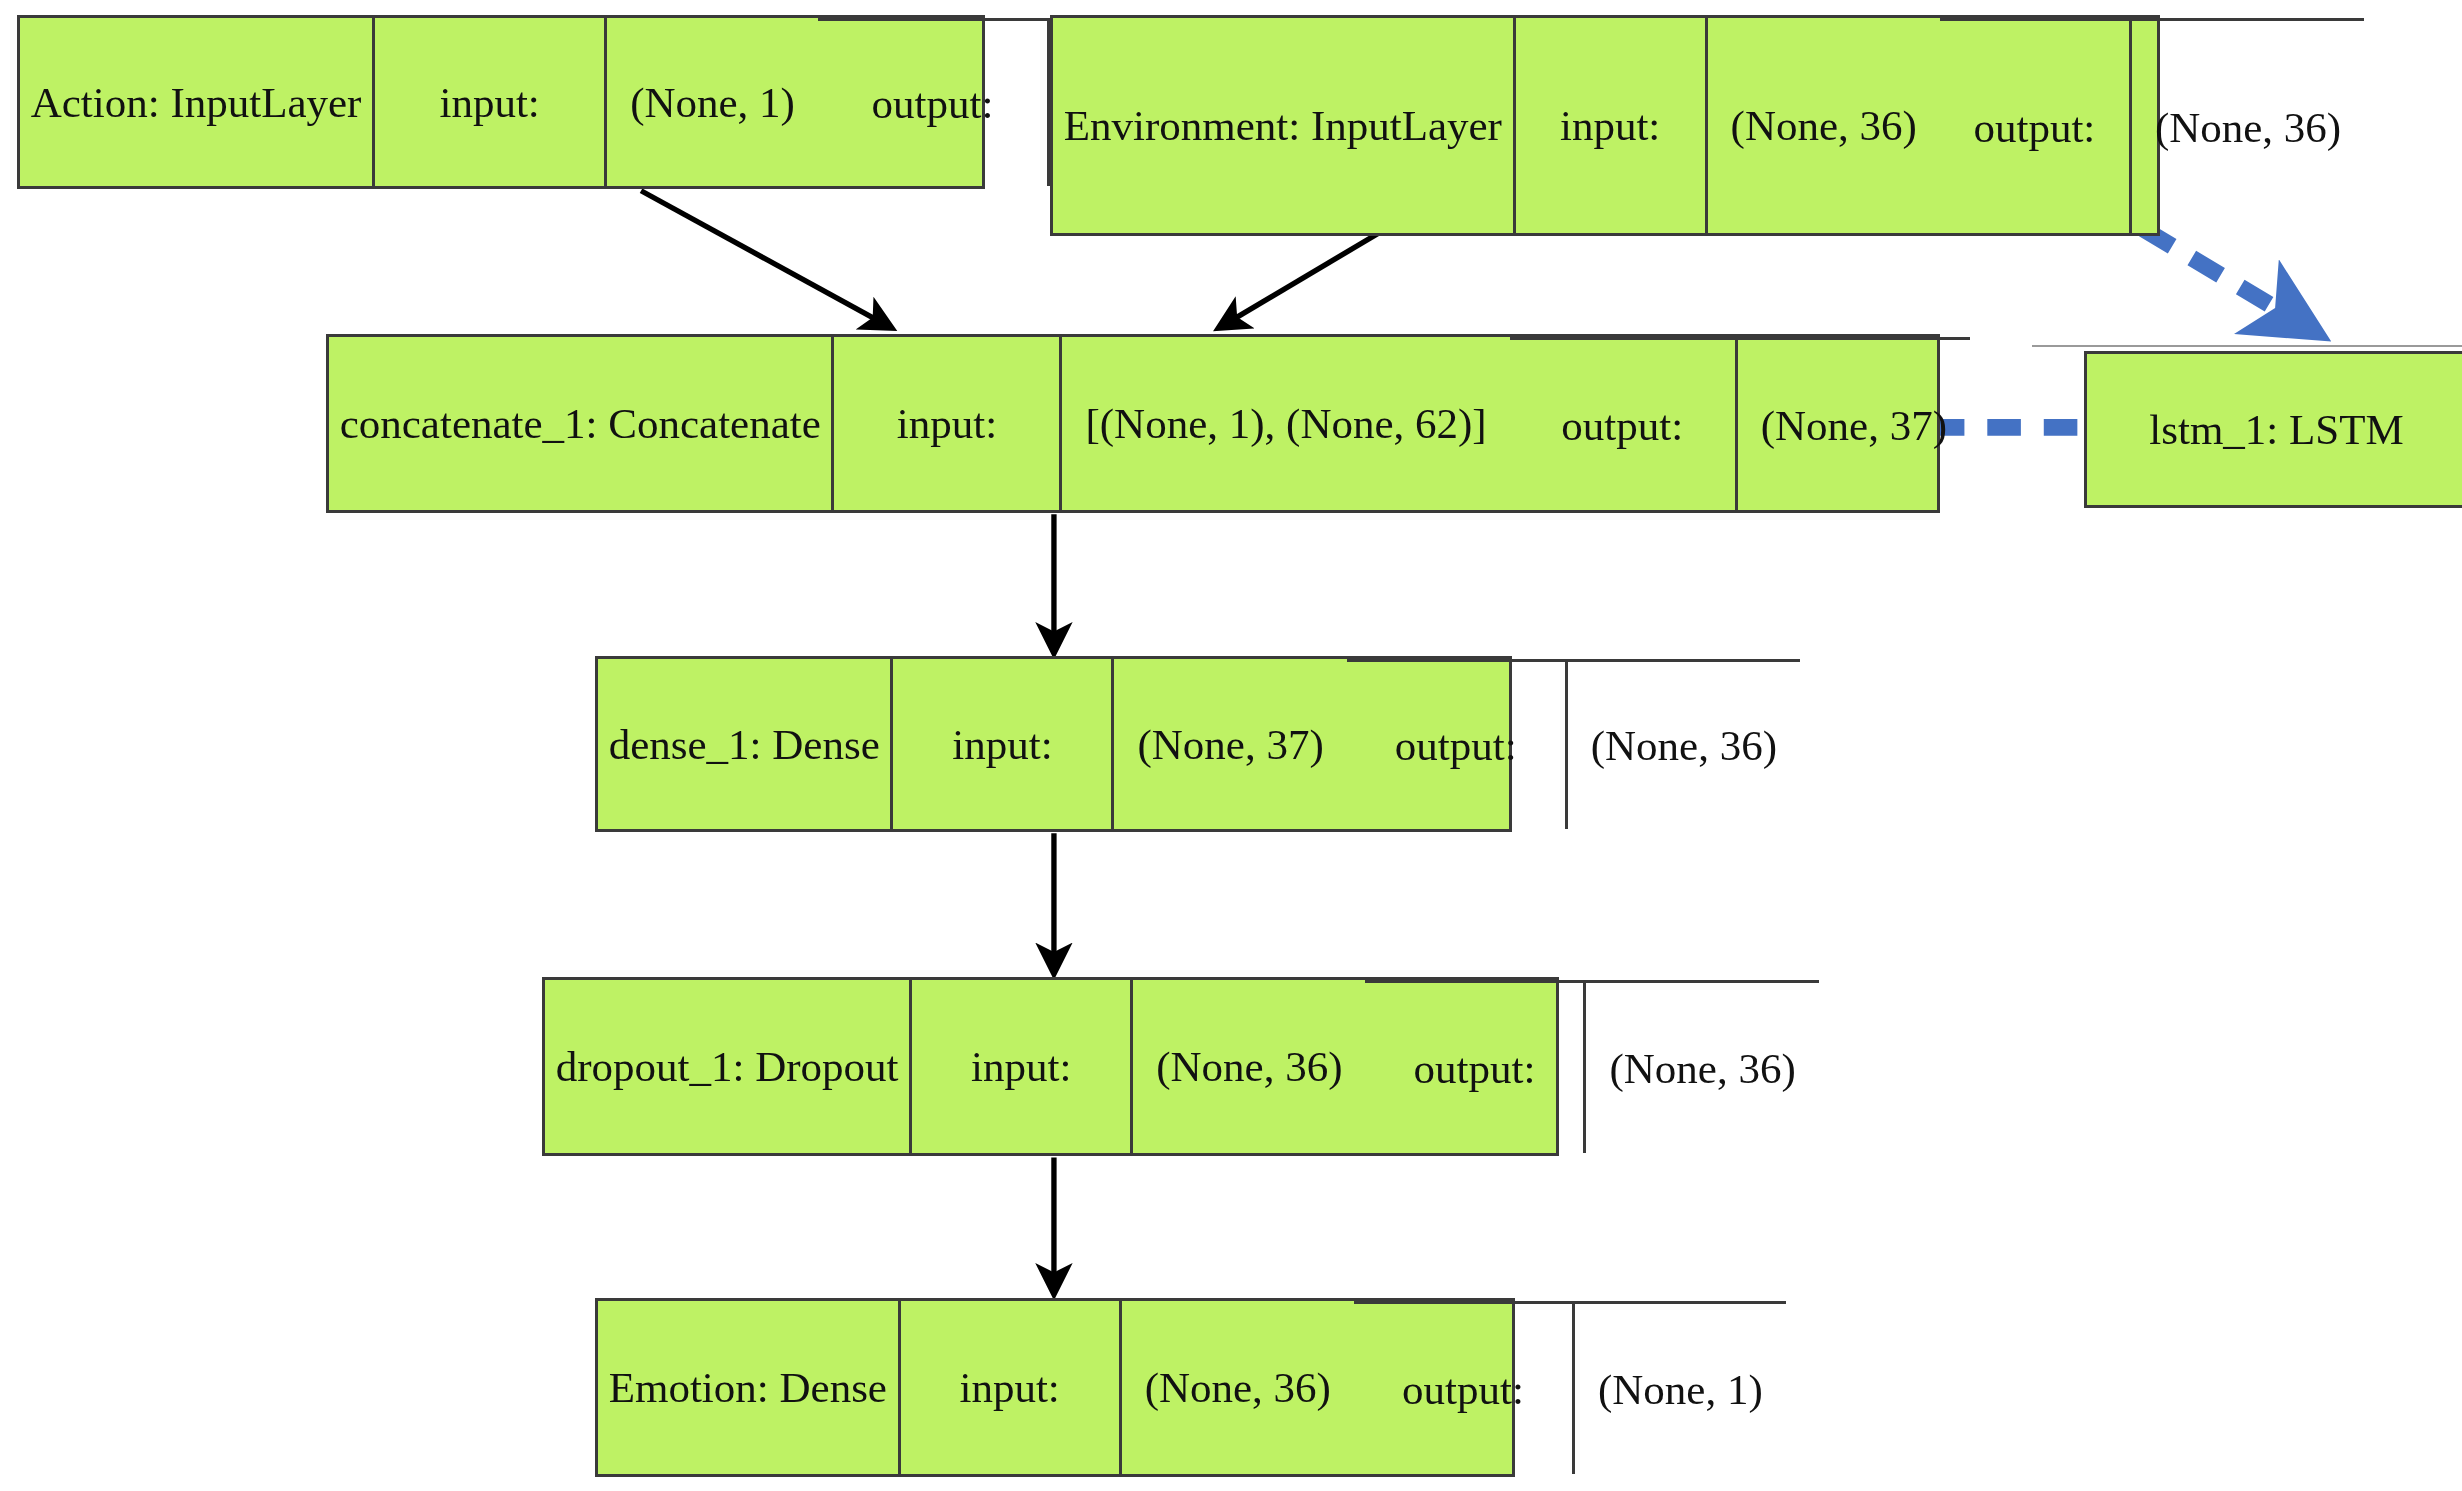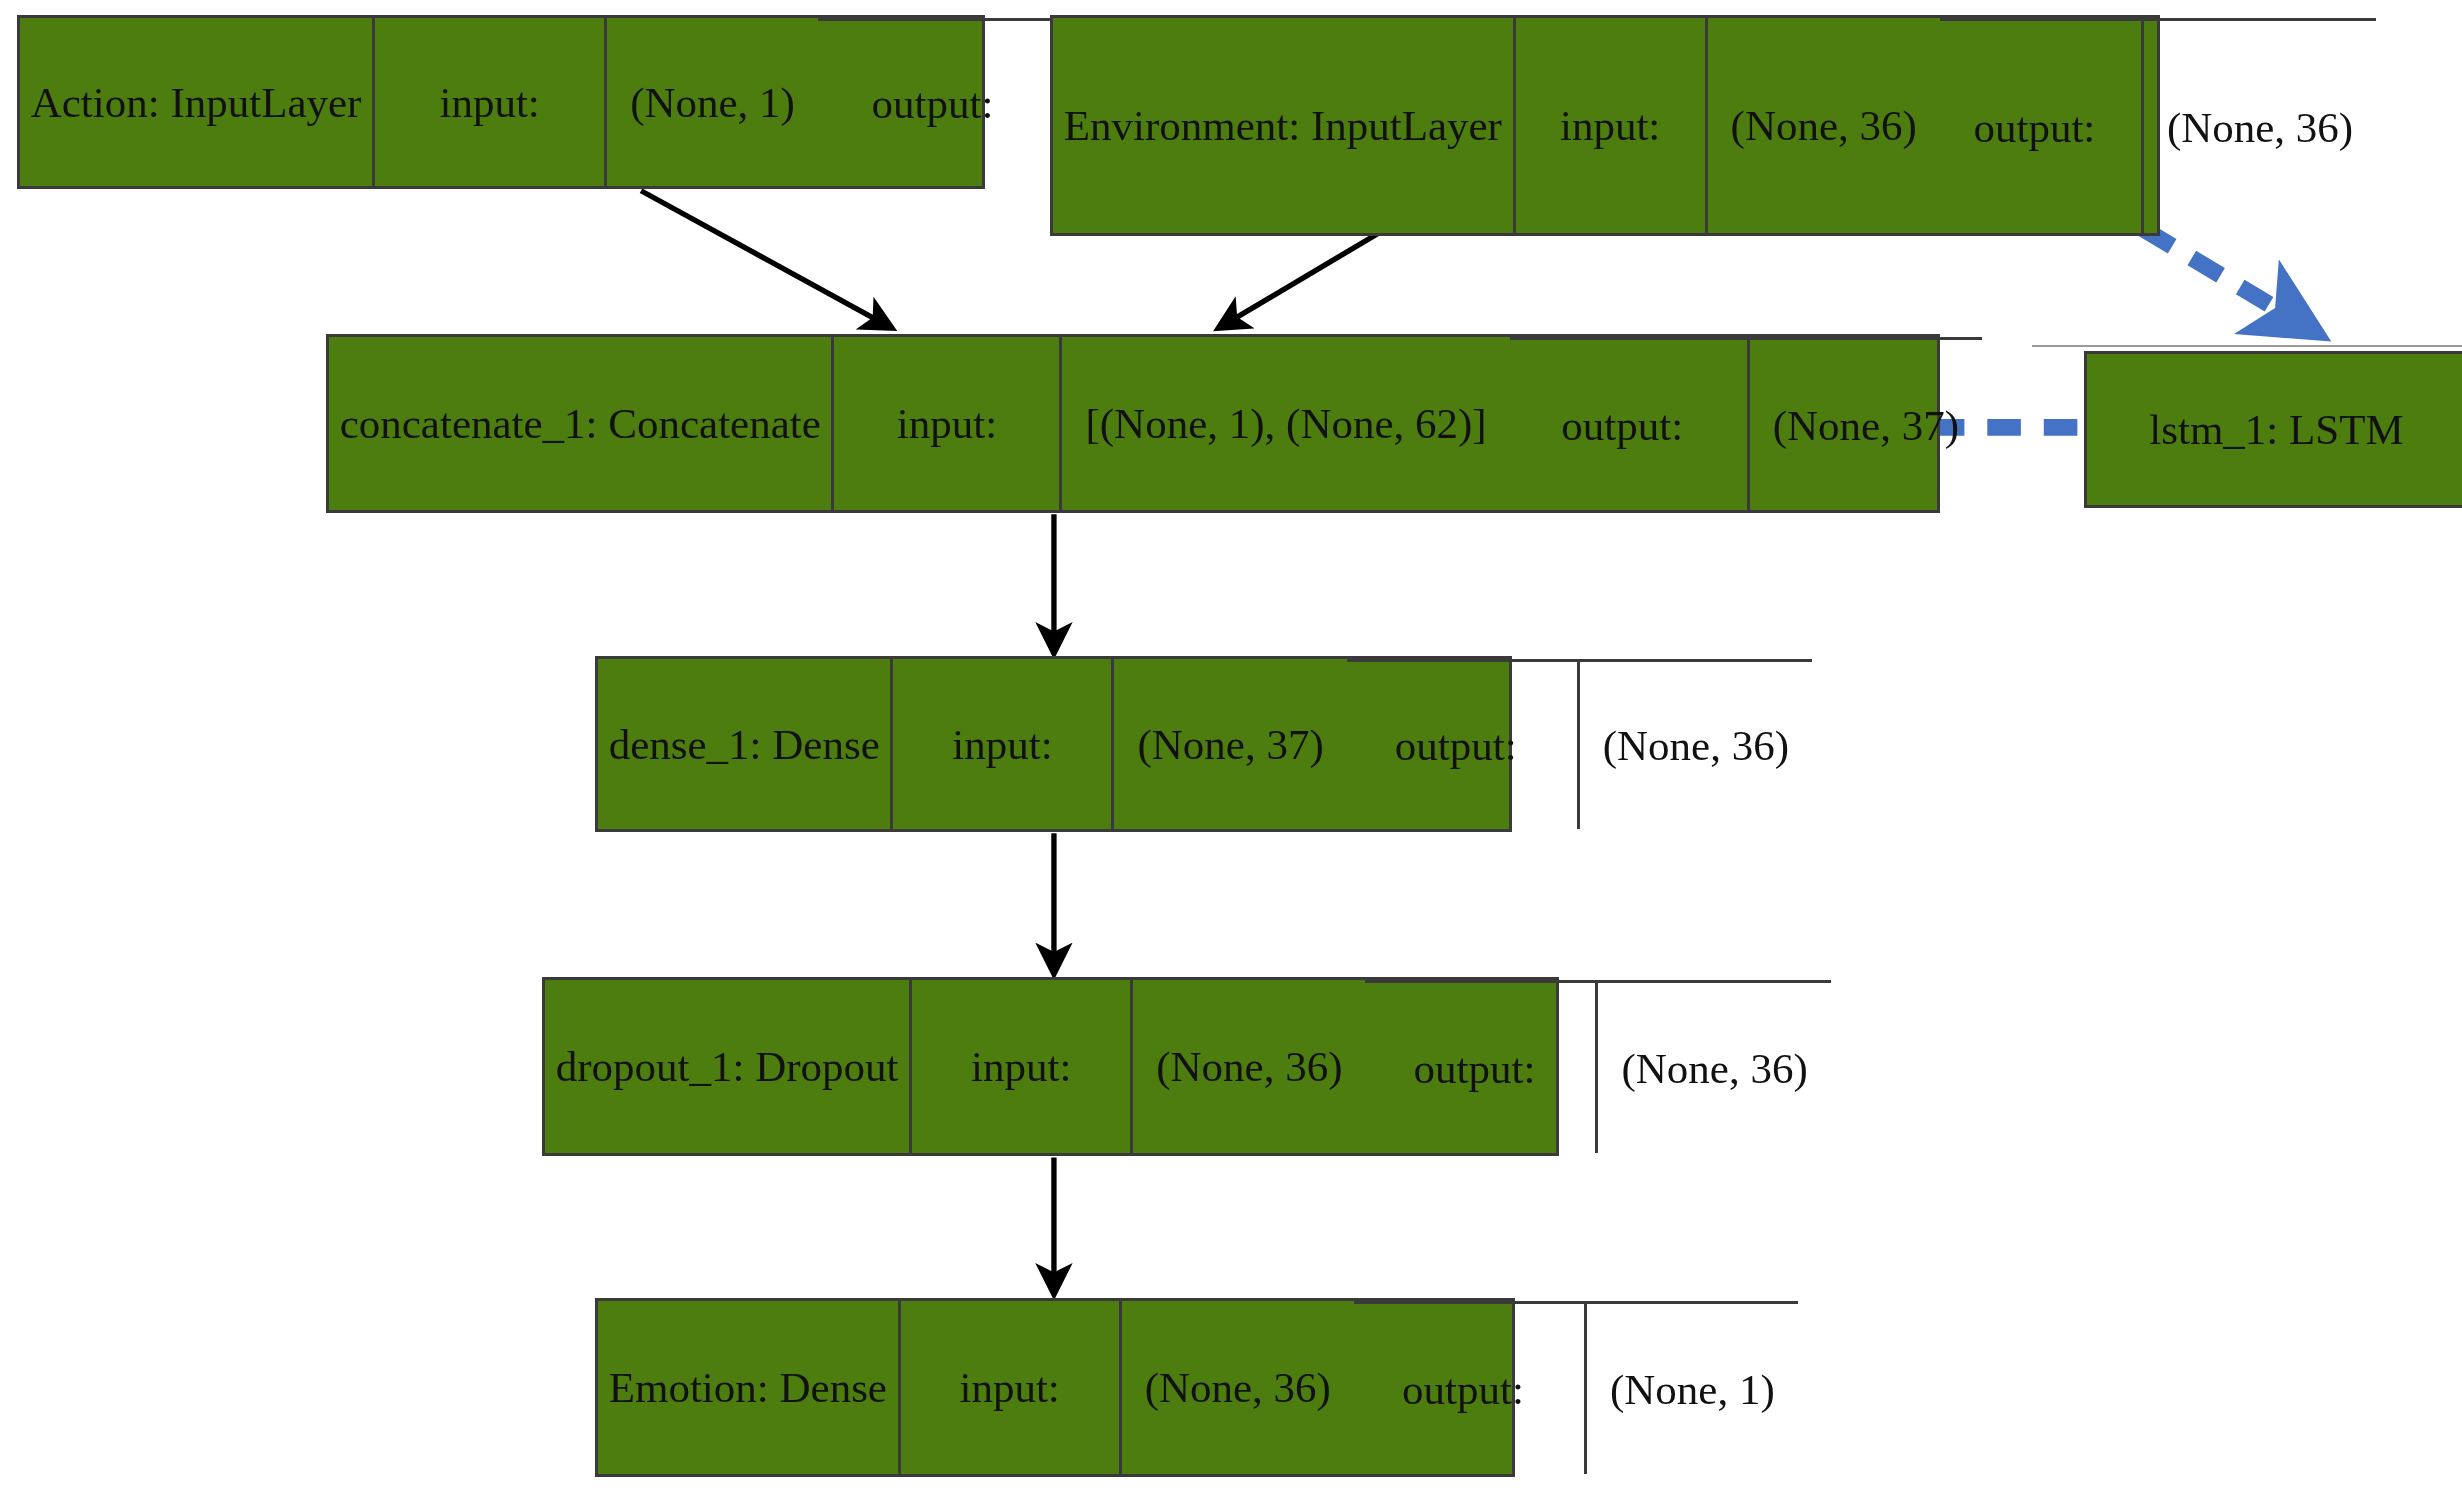--- a/index.html
+++ b/index.html
@@ -14,21 +14,21 @@
     width:2462px;
     height:1491px;
     background:#ffffff;
     overflow:hidden;
   }
 
   
   .node{
     position:absolute;
     box-sizing:border-box;
-    background:#4d7c0f;
+    background:#bef264;
     border:3.8px solid #3a3a3a;
     display:flex;
     flex-direction:row;
     align-items:stretch;
     z-index:3;
   }
   .node .namecell{
     display:flex;
     align-items:center;
     justify-content:center;
@@ -41,21 +41,21 @@
     display:flex;
     box-sizing:border-box;
     border-left:3.8px solid #3a3a3a;
   }
   .node .iorow{
     display:flex;
     flex-direction:row;
     flex:1 1 50%;
     box-sizing:border-box;
   }
-  .node .iorow.second{ border-top:3.8px solid #3a3a3a;gap:12px; }
+  .node .iorow.second{ border-top:3.8px solid #3a3a3a; }
   .node .iolabel{
     display:flex;
     align-items:center;
     justify-content:center;
     box-sizing:border-box;
     white-space:nowrap;
     padding:0 7.6px;
   }
   .node .ioval{
     display:flex;

